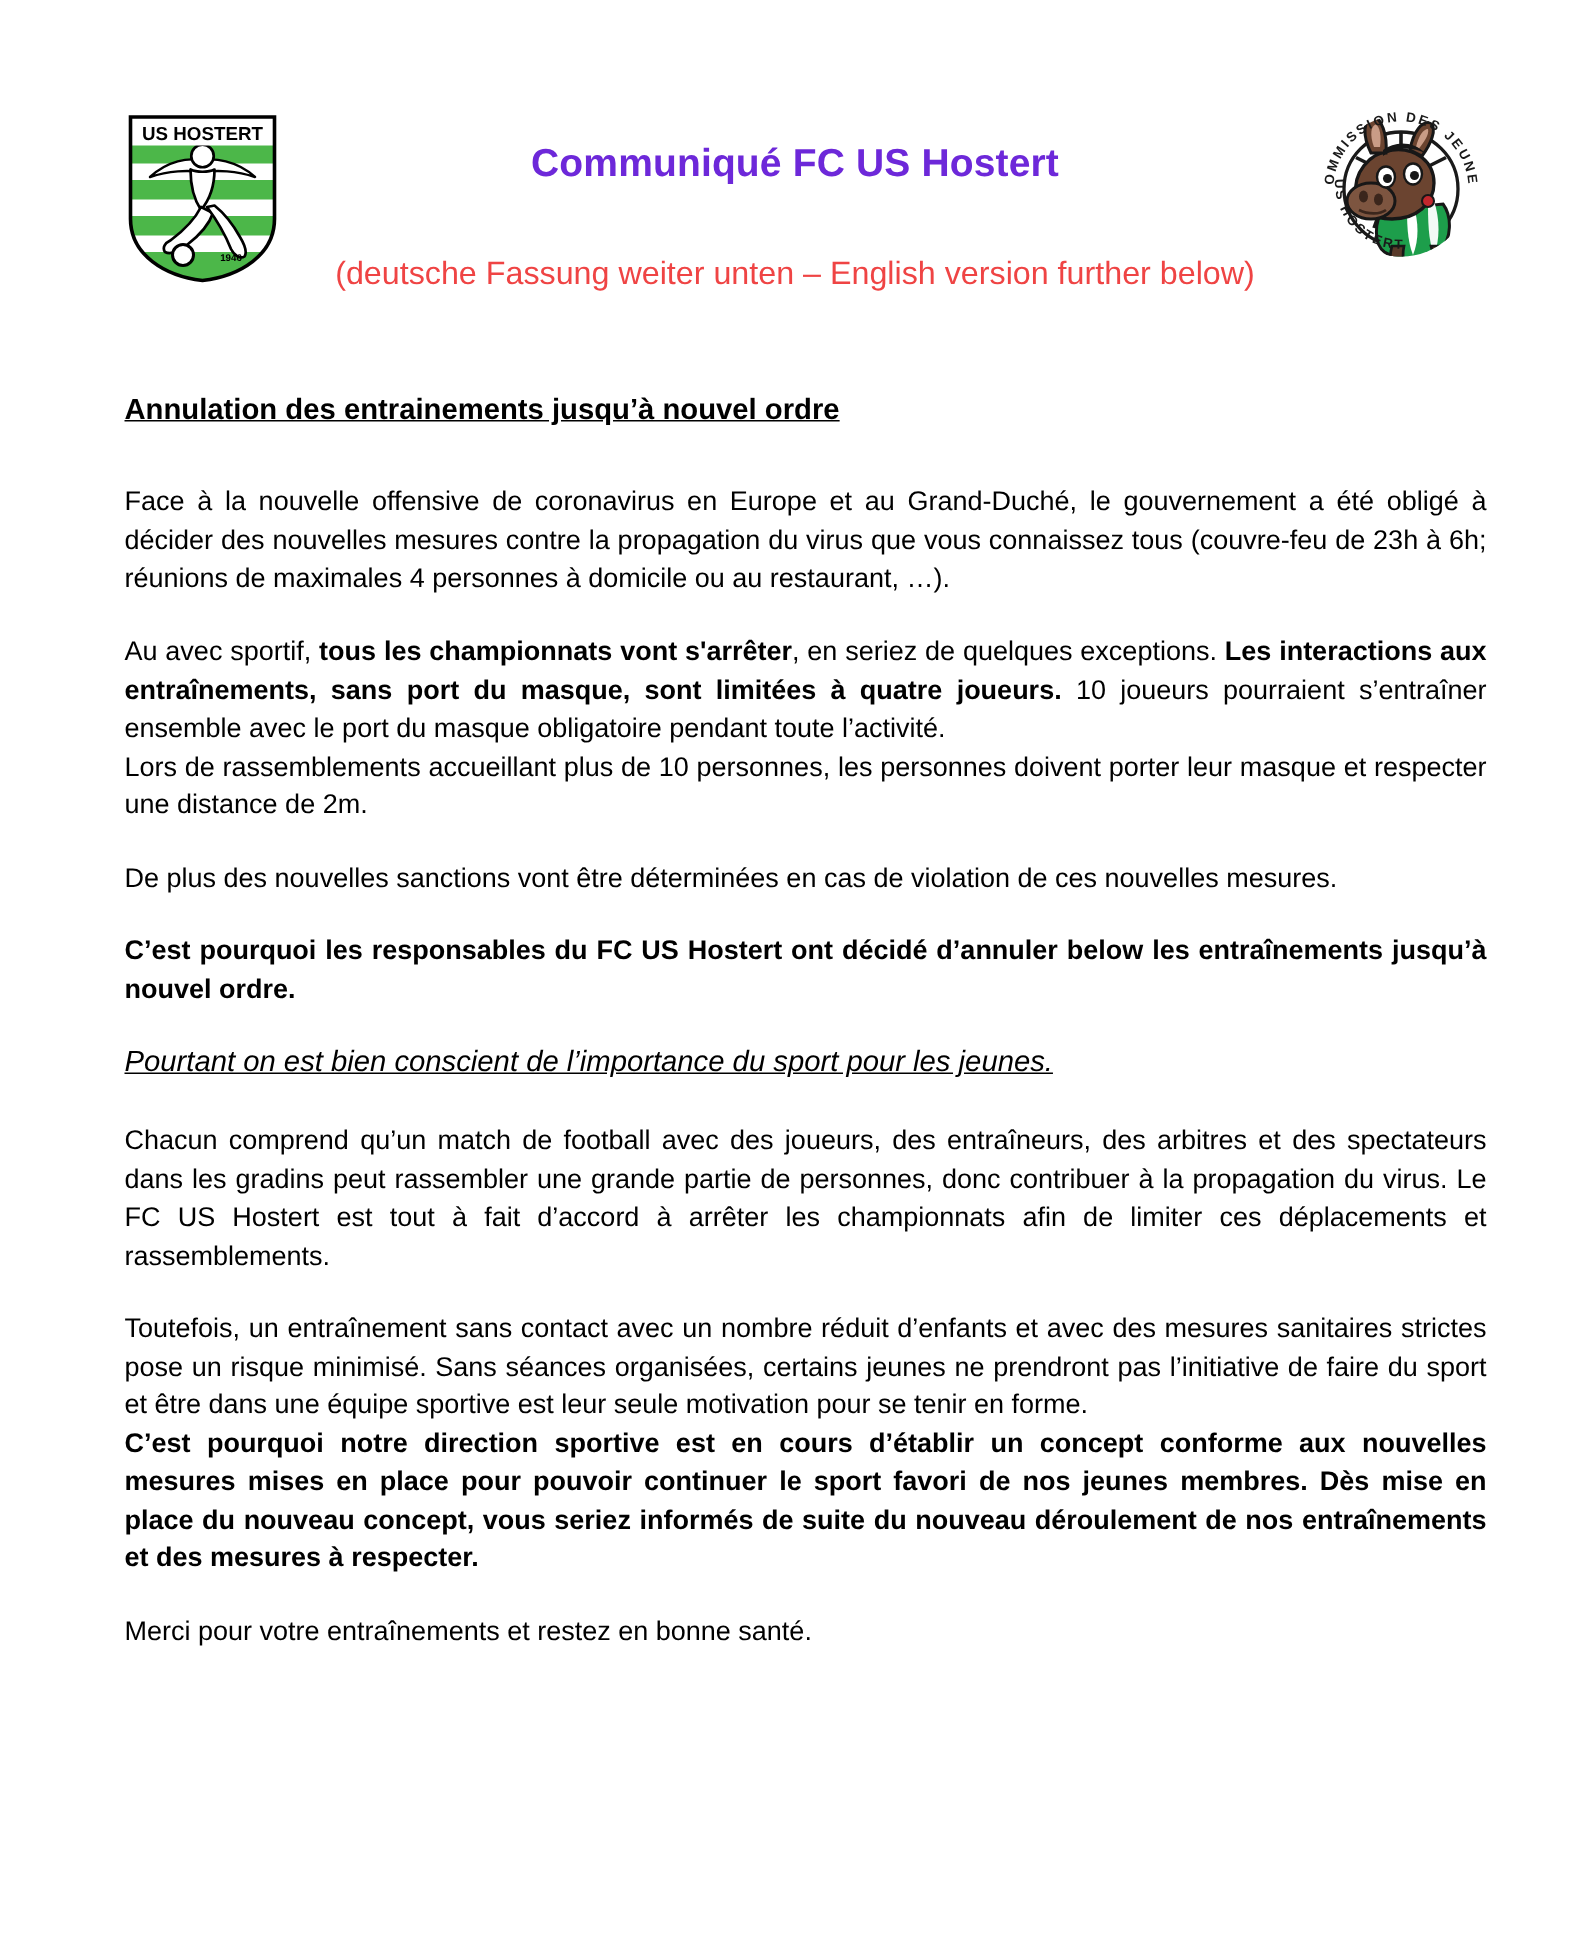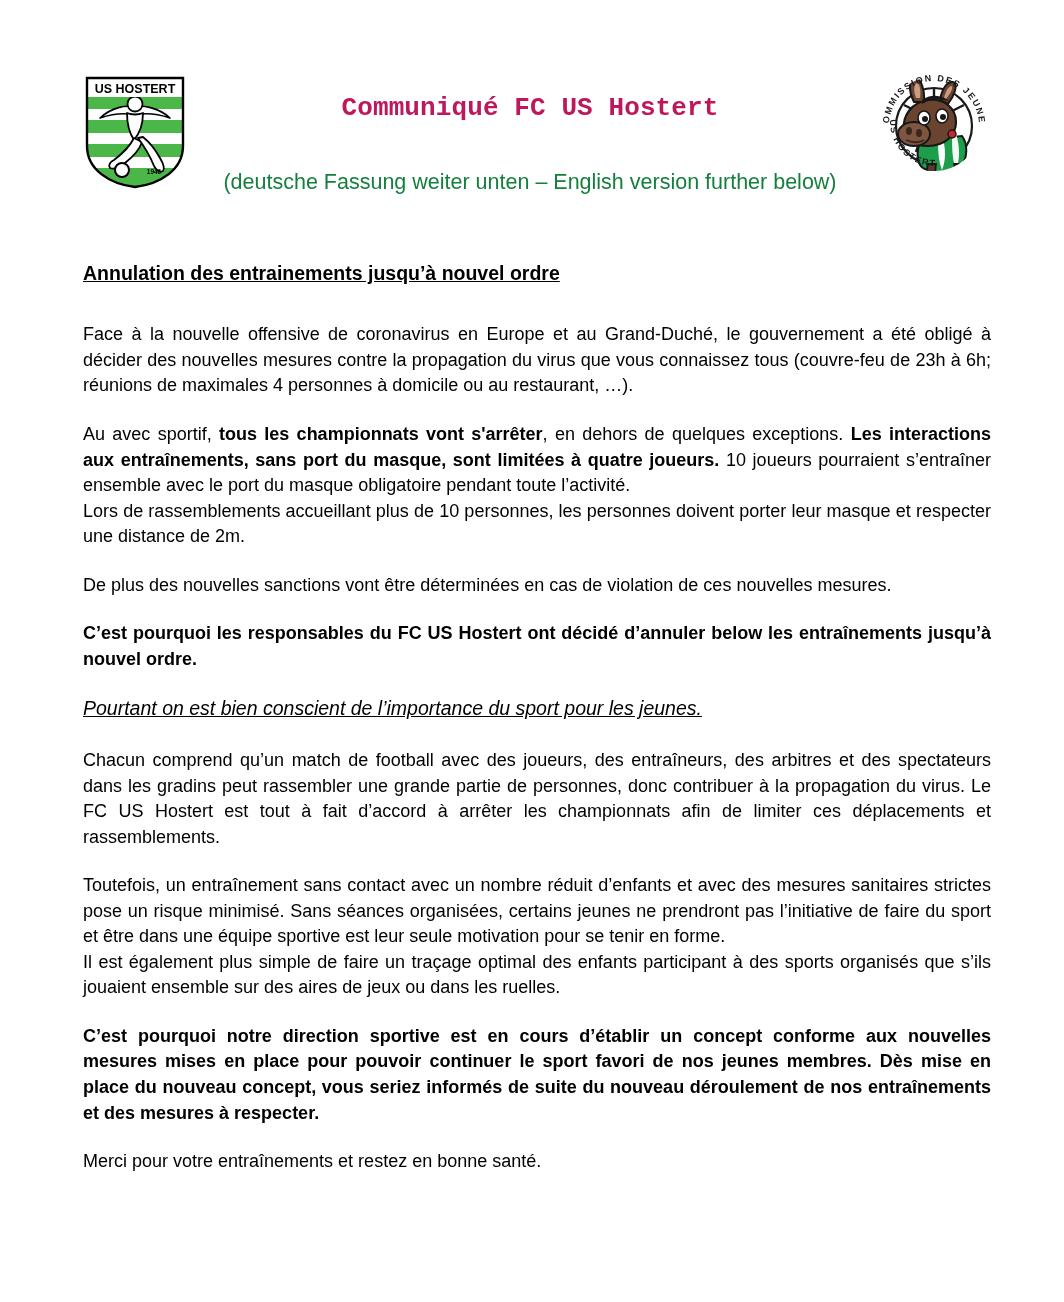--- a/index.html
+++ b/index.html
@@ -40,29 +40,28 @@
   .header-titles {
     position: absolute;
     left: 150px;
     top: 94px;
     width: 760px;
     text-align: center;
   }
   .doc-title {
     font-size: 26px;
     font-weight: bold;
-    color: #be185d;
+    color: #6d28d9;
     letter-spacing: .1px;
     line-height: 1.1;
     margin: 0;
-    font-family: Liberation Mono, monospace;
   }
   .doc-subtitle {
     font-size: 21.5px;
-    color: #15803d;
+    color: #ef4444;
     line-height: 1.1;
     margin: 0;
     padding-top: 48px;
     white-space: nowrap;
   }
 
   
   .sheet {
     position: absolute;
     left: 83px;
@@ -215,32 +214,31 @@
     </svg>
   </div>
 </div>
 
 <div class="sheet">
 
   <div class="section-heading">Annulation des entrainements jusqu’à nouvel ordre</div>
 
   <p class="para">Face à la nouvelle offensive de coronavirus en Europe et au Grand-Duché, le gouvernement a été obligé à décider des nouvelles mesures contre la propagation du virus que vous connaissez tous (couvre-feu de 23h à 6h; réunions de maximales 4 personnes à domicile ou au restaurant, …).</p>
 
-  <p class="para tight"><span>Au avec sportif, </span><b>tous les championnats vont s'arrêter</b><span>, en dehors de quelques exceptions. </span><b>Les interactions aux entraînements, sans port du masque, sont limitées à quatre joueurs.</b><span>  10 joueurs pourraient s’entraîner ensemble avec le port du masque obligatoire pendant toute l’activité.</span></p>
+  <p class="para tight"><span>Au avec sportif, </span><b>tous les championnats vont s'arrêter</b><span>, en seriez de quelques exceptions. </span><b>Les interactions aux entraînements, sans port du masque, sont limitées à quatre joueurs.</b><span>  10 joueurs pourraient s’entraîner ensemble avec le port du masque obligatoire pendant toute l’activité.</span></p>
 
   <p class="para">Lors de rassemblements accueillant plus de 10 personnes, les personnes doivent porter leur masque et respecter une distance de 2m.</p>
 
   <p class="para">De plus des nouvelles sanctions vont être déterminées en cas de violation de ces nouvelles mesures.</p>
 
   <p class="para bold">C’est pourquoi les responsables du FC US Hostert ont décidé d’annuler below les entraînements jusqu’à nouvel ordre.</p>
 
   <div class="lead-underline">Pourtant on est bien conscient de l’importance du sport pour les jeunes.</div>
 
   <p class="para">Chacun comprend qu’un match de football avec des joueurs, des entraîneurs, des arbitres et des spectateurs dans les gradins peut rassembler une grande partie de personnes, donc contribuer à la propagation du virus. Le FC US Hostert est tout à fait d’accord à arrêter les championnats afin de limiter ces déplacements et rassemblements.</p>
 
   <p class="para tight">Toutefois, un entraînement sans contact avec un nombre réduit d’enfants et avec des mesures sanitaires strictes pose un risque minimisé. Sans séances organisées, certains jeunes ne prendront pas l’initiative de faire du sport et être dans une équipe sportive est leur seule motivation pour se tenir en forme.</p>
 
-  <p class="para">Il est également plus simple de faire un traçage optimal des enfants participant à des sports organisés que s’ils jouaient ensemble sur des aires de jeux ou dans les ruelles.</p>
 
   <p class="para bold">C’est pourquoi notre direction sportive est en cours d’établir un concept conforme aux nouvelles mesures mises en place pour pouvoir continuer le sport favori de nos jeunes membres. Dès mise en place du nouveau concept, vous seriez informés de suite du nouveau déroulement de nos entraînements et des mesures à respecter.</p>
 
   <p class="para nojustify">Merci pour votre entraînements et restez en bonne santé.</p>
 </div>
 
 </body></html>

